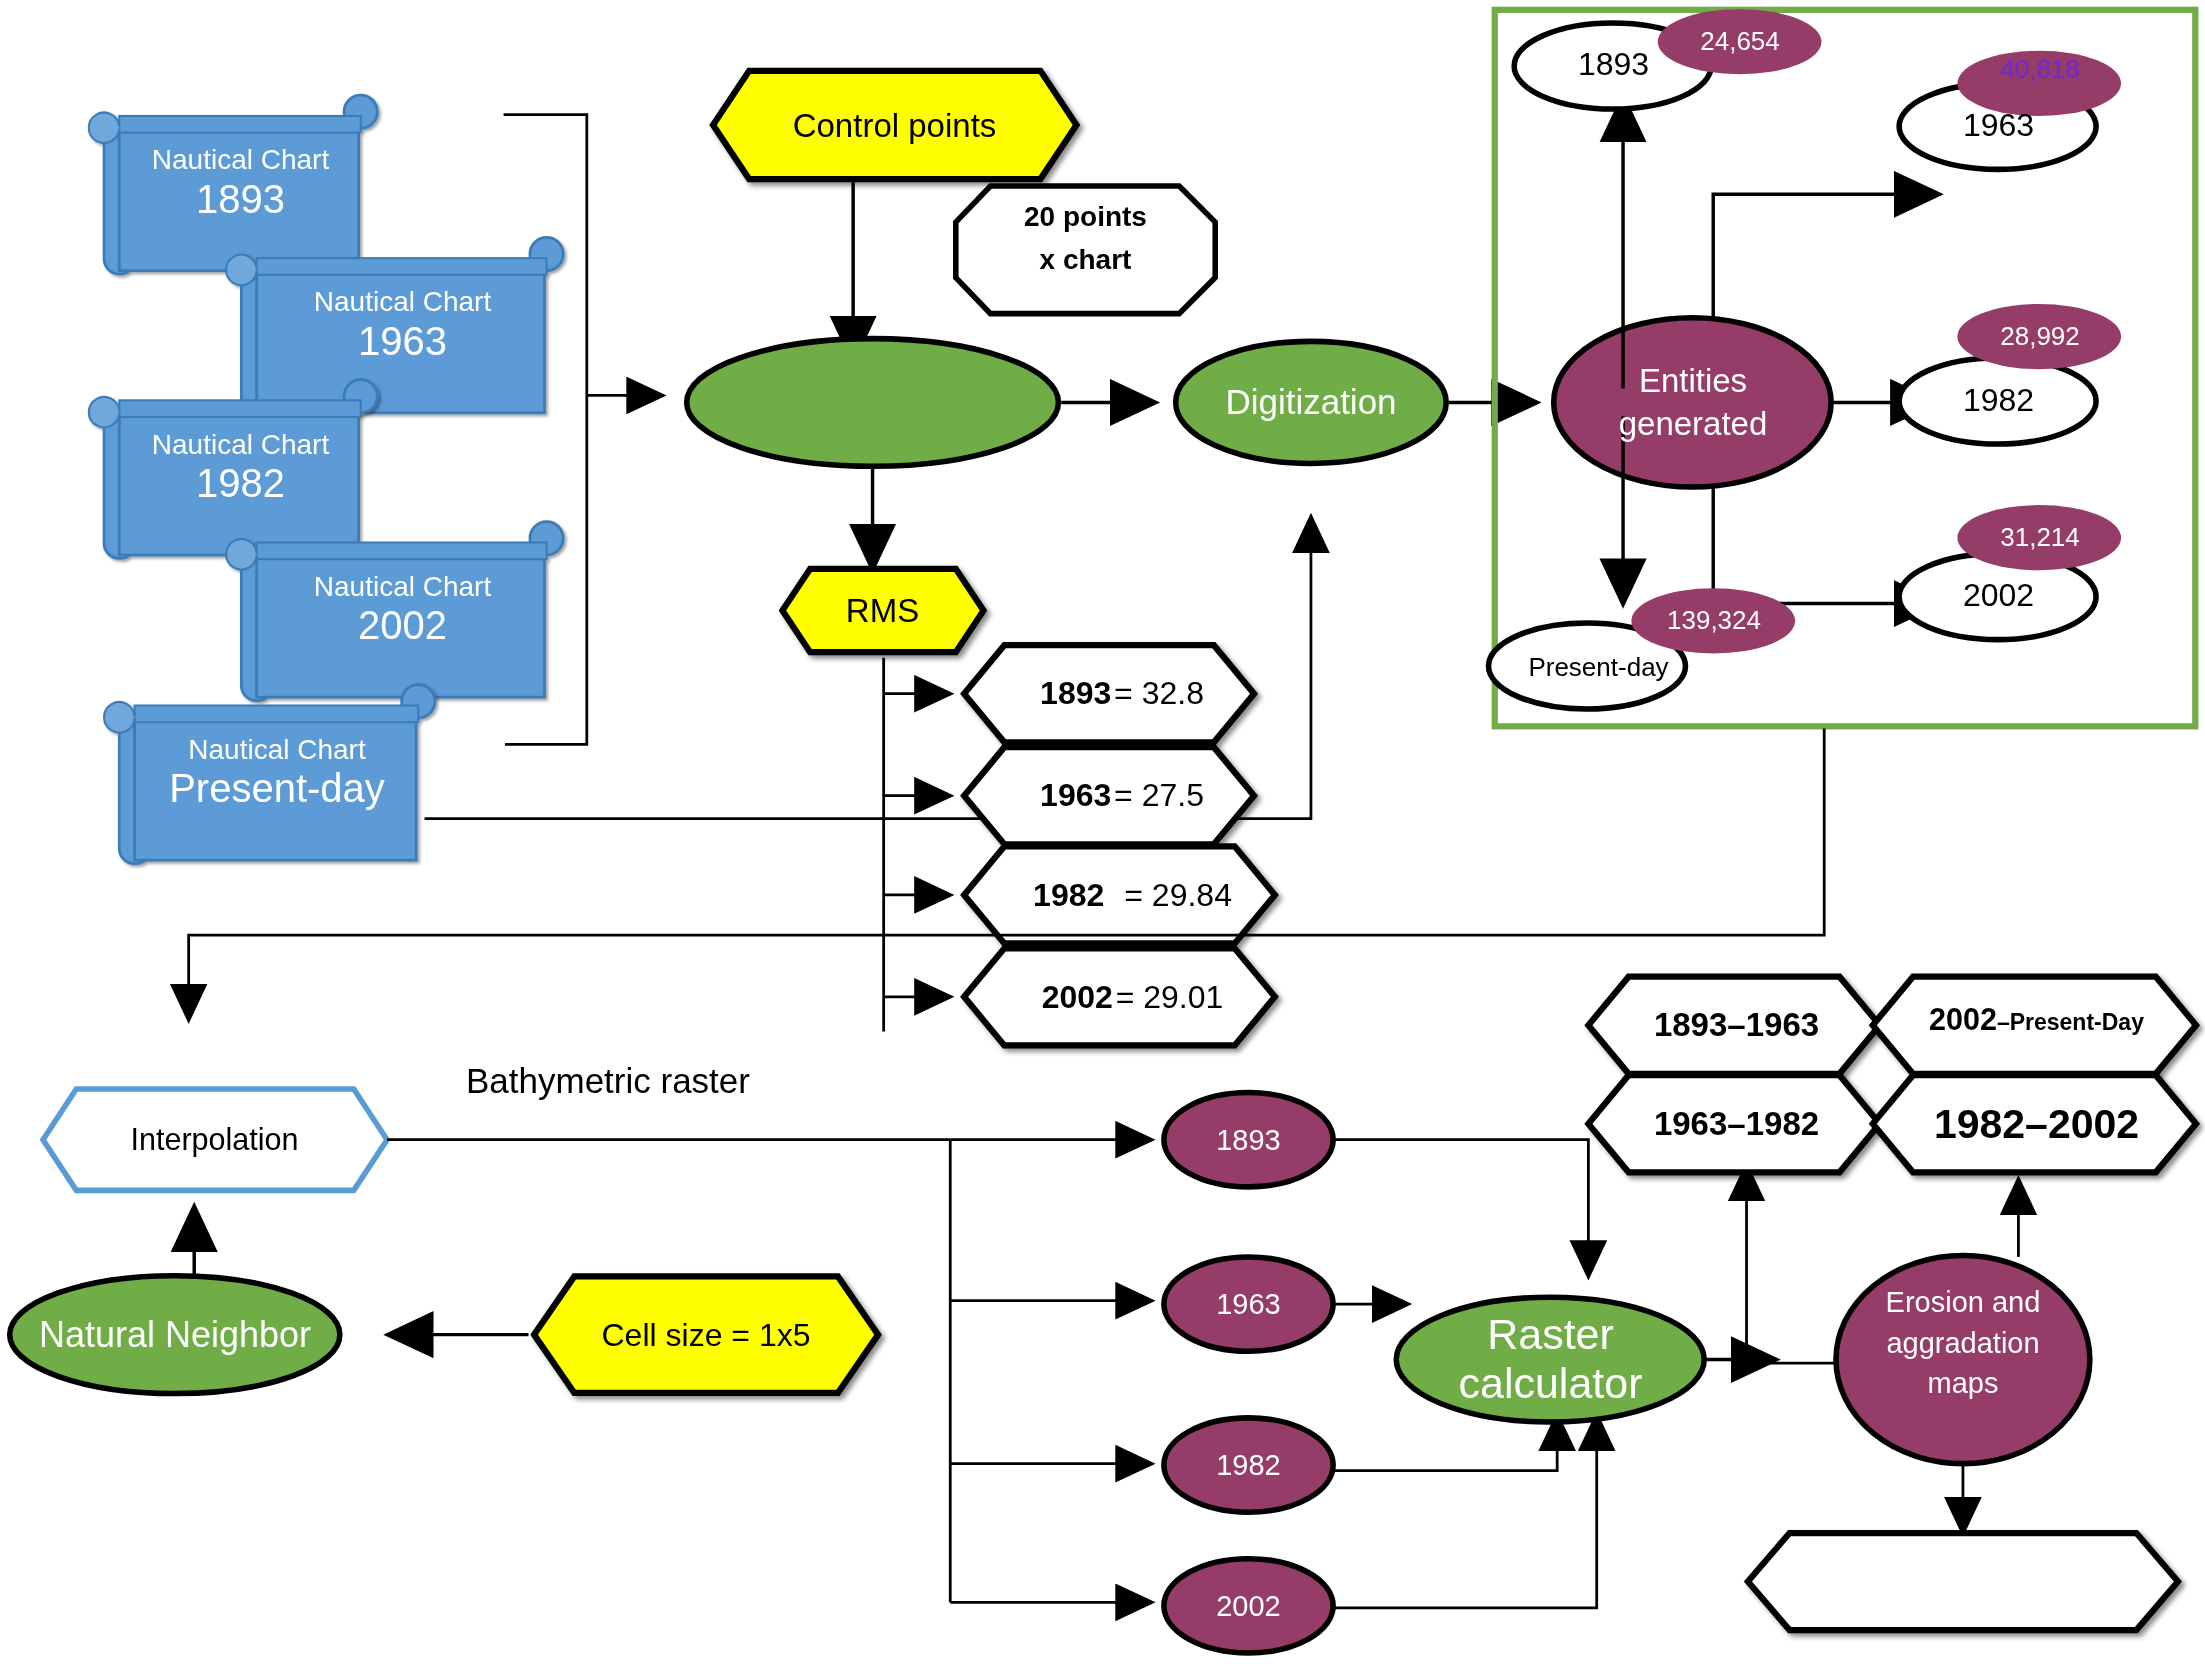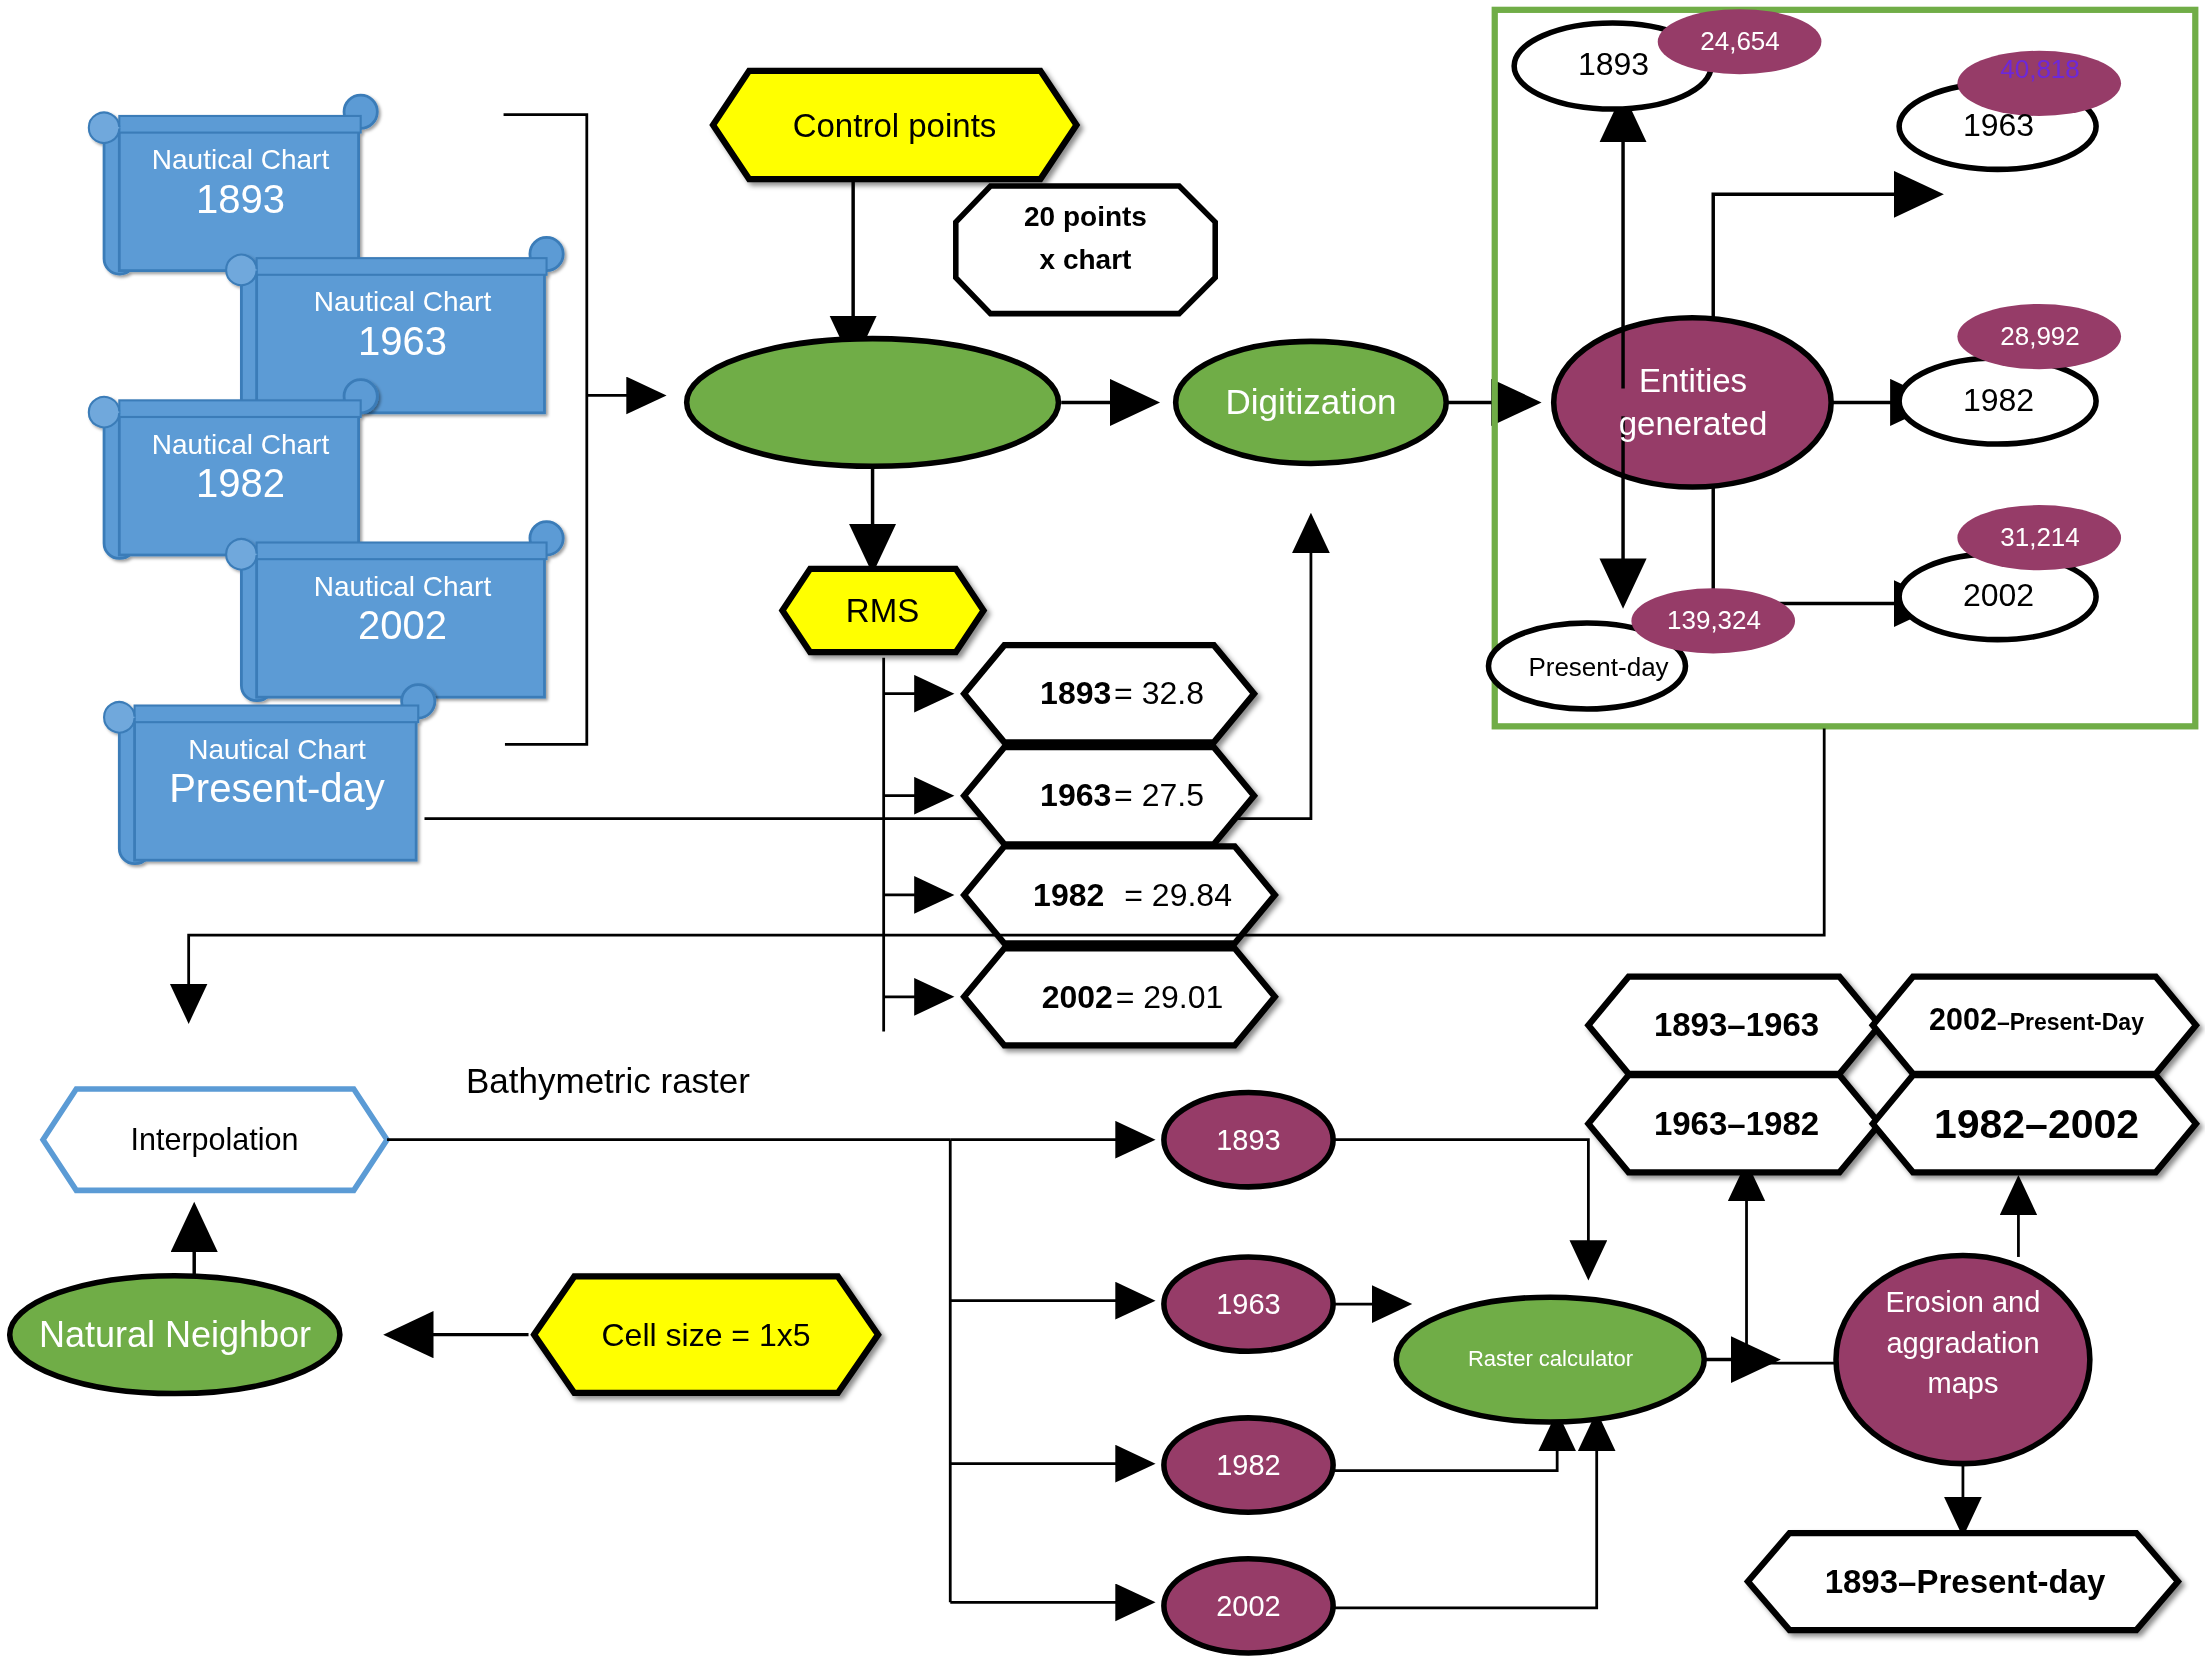--- a/index.html
+++ b/index.html
@@ -280,33 +280,32 @@
 
 <div class="lbl ctr" style="left:28px;top:1313px;width:294px;height:44px;font-size:36px;color:#fff;">Natural Neighbor</div>
 
 <div class="lbl ctr" style="left:555px;top:1313px;width:302px;height:44px;font-size:32px;color:#000;">Cell size = 1x5</div>
 
 <div class="lbl ctr" style="left:1172px;top:1119px;width:153px;height:42px;font-size:29px;color:#fff;">1893</div>
 <div class="lbl ctr" style="left:1172px;top:1283px;width:153px;height:42px;font-size:29px;color:#fff;">1963</div>
 <div class="lbl ctr" style="left:1172px;top:1444px;width:153px;height:42px;font-size:29px;color:#fff;">1982</div>
 <div class="lbl ctr" style="left:1172px;top:1585px;width:153px;height:42px;font-size:29px;color:#fff;">2002</div>
 
-<div class="lbl ctr" style="left:1398px;top:1337px;width:305px;height:44px;font-size:22px;color:#fff;">Raster calculator</div>
+<div class="lbl ctr" style="left:1398px;top:1337px;width:305px;height:44px;font-size:43px;color:#fff;">Raster calculator</div>
 
 <div class="lbl ctr" style="left:1852px;top:1283px;width:222px;height:39px;font-size:29px;color:#fff;">Erosion and</div>
 <div class="lbl ctr" style="left:1852px;top:1324px;width:222px;height:39px;font-size:29px;color:#fff;">aggradation</div>
 <div class="lbl ctr" style="left:1852px;top:1364px;width:222px;height:39px;font-size:29px;color:#fff;">maps</div>
 
 <div class="lbl ctr" style="left:1629px;top:1002px;width:215px;height:46px;font-size:33px;font-weight:bold;color:#000;">1893–1963</div>
 
 <div class="lbl" style="left:1913px;top:1002px;width:247px;height:46px;display:flex;align-items:baseline;justify-content:center;color:#000;">
   <span style="font-size:30.5px;font-weight:bold;">2002</span>
   <span style="font-size:23px;font-weight:bold;">–Present-Day</span>
 </div>
 
 <div class="lbl ctr" style="left:1629px;top:1101px;width:215px;height:46px;font-size:33px;font-weight:bold;color:#000;">1963–1982</div>
 
 <div class="lbl ctr" style="left:1913px;top:1101px;width:247px;height:46px;font-size:41px;font-weight:bold;color:#000;">1982–2002</div>
 
-<div class="lbl ctr" style="left:1790px;top:1559px;width:350px;height:46px;font-size:33px;font-weight:bold;color:#000;">1893–Present-day</div>
 
 </div>
 
 
 </body></html>

